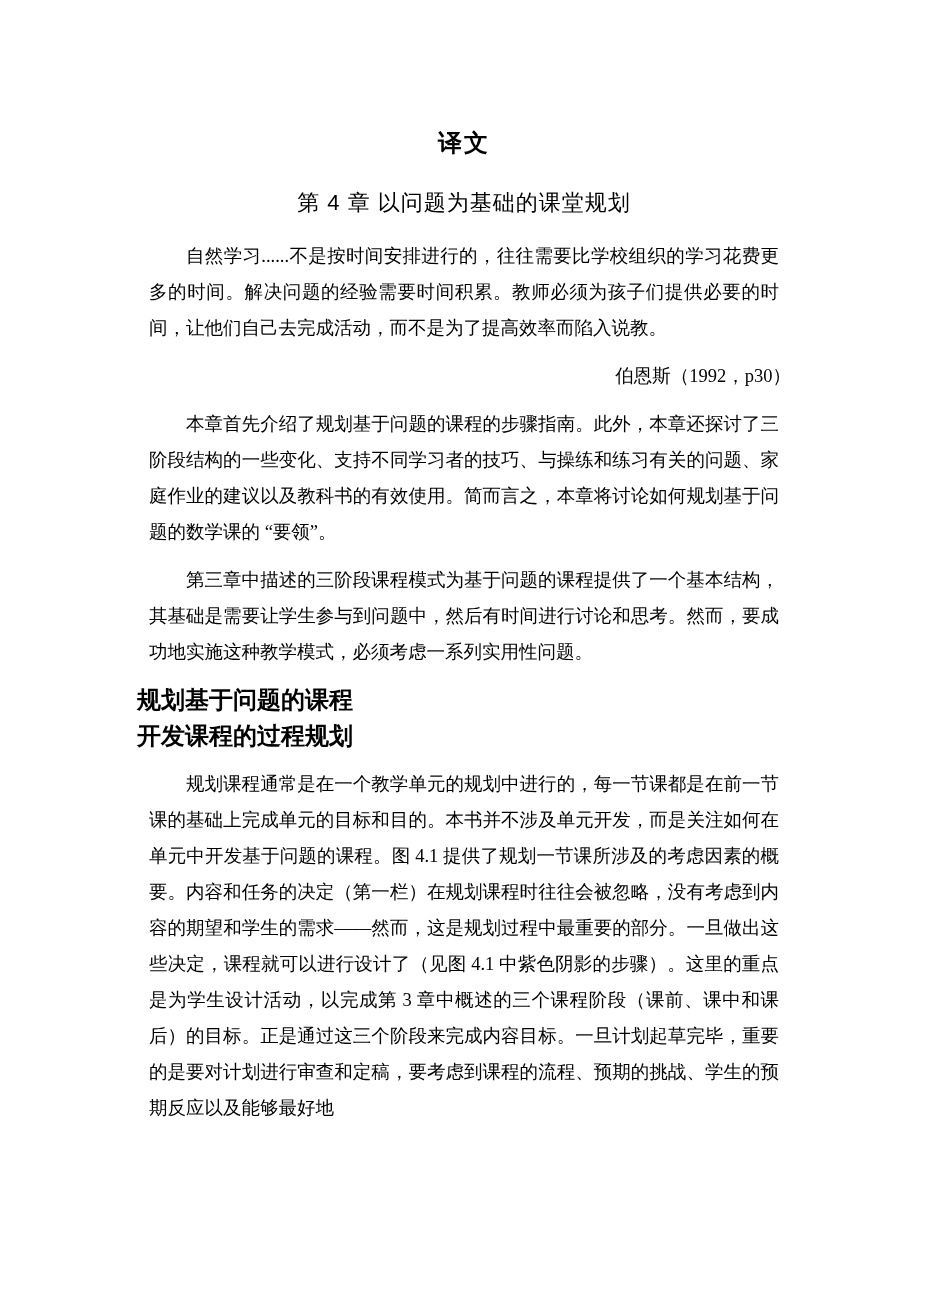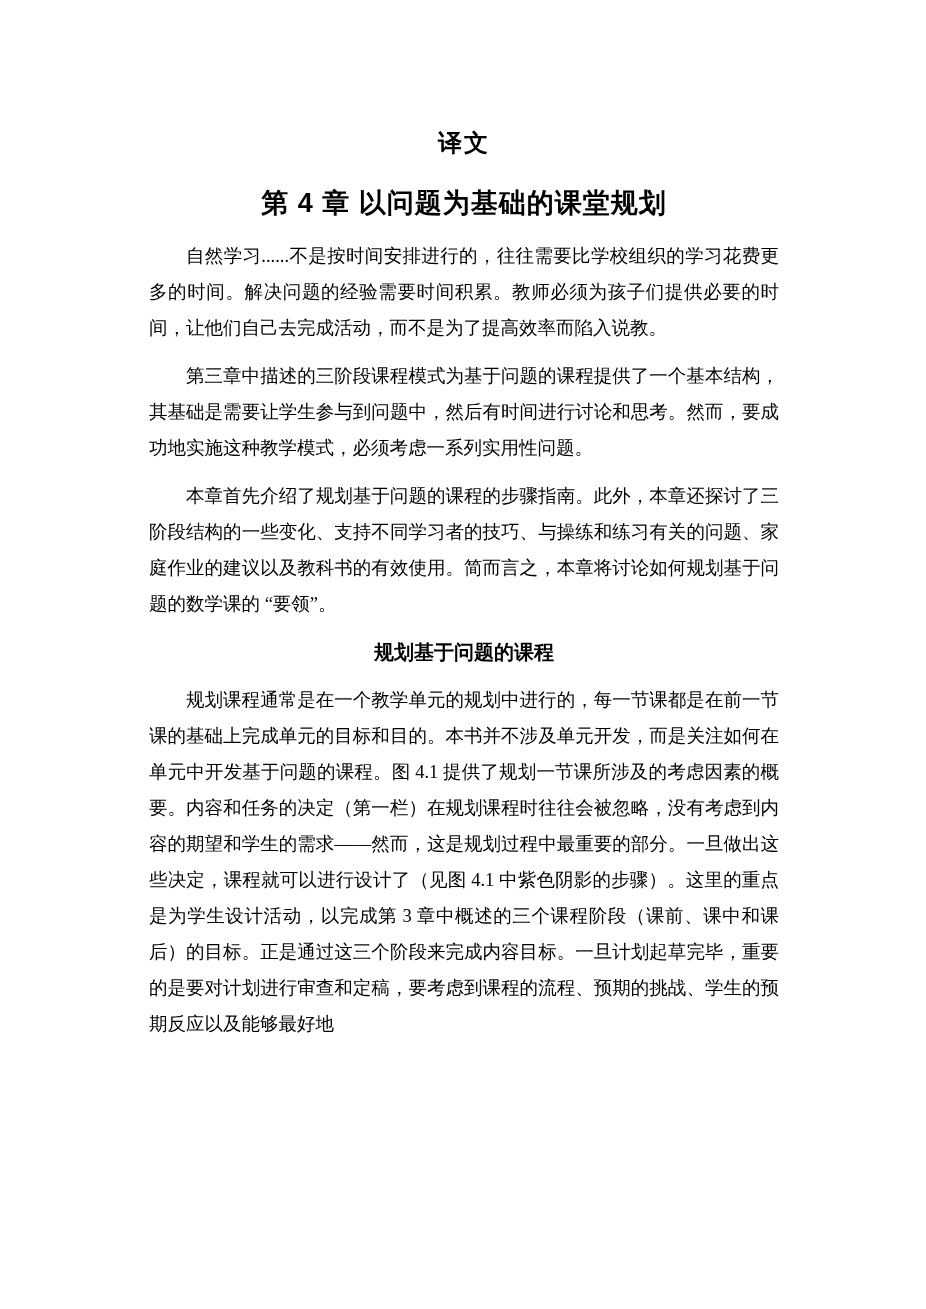--- a/index.html
+++ b/index.html
@@ -27,22 +27,22 @@
     font-family: "Liberation Sans", sans-serif;
     font-weight: 600;
     font-size: 24px;
     line-height: 34px;
     letter-spacing: 2px;
   }
   .chapter-title {
     margin-top: 26px;
     text-align: center;
     font-family: "Liberation Sans", sans-serif;
-    font-weight: 700;
-    font-size: 27px;
+    font-weight: 400;
+    font-size: 22px;
     line-height: 34px;
     letter-spacing: 1px;
   }
   .body-text {
     margin-top: 18px;
     font-family: "Liberation Serif", serif;
     font-size: 18.5px;
     line-height: 36px;
     text-align: justify;
     text-justify: inter-ideograph;
@@ -53,46 +53,48 @@
   }
   .attribution {
     margin: 0;
     text-align: right;
     text-indent: 0;
   }
   .section-heading {
     margin: 0;
     font-family: "Liberation Sans", sans-serif;
     font-weight: 700;
-    font-size: 20px;
+    font-size: 24px;
     line-height: 36px;
     text-indent: 0;
-    text-align: center;
+    text-align: left;
   }
 </style>
 </head>
 <body>
 
 <div class="page">
   <div class="content">
 
     <div class="doc-label">译文</div>
 
     <div class="chapter-title">第 4 章 以问题为基础的课堂规划</div>
 
     <div class="body-text">
 
       <p class="para">自然学习......不是按时间安排进行的，往往需要比学校组织的学习花费更多的时间。解决问题的经验需要时间积累。教师必须为孩子们提供必要的时间，让他们自己去完成活动，而不是为了提高效率而陷入说教。</p>
 
+      <p class="attribution">伯恩斯（1992，p30）</p>
+
+      <p class="para">本章首先介绍了规划基于问题的课程的步骤指南。此外，本章还探讨了三阶段结构的一些变化、支持不同学习者的技巧、与操练和练习有关的问题、家庭作业的建议以及教科书的有效使用。简而言之，本章将讨论如何规划基于问题的数学课的 “要领”。</p>
 
       <p class="para">第三章中描述的三阶段课程模式为基于问题的课程提供了一个基本结构，其基础是需要让学生参与到问题中，然后有时间进行讨论和思考。然而，要成功地实施这种教学模式，必须考虑一系列实用性问题。</p>
-
-      <p class="para">本章首先介绍了规划基于问题的课程的步骤指南。此外，本章还探讨了三阶段结构的一些变化、支持不同学习者的技巧、与操练和练习有关的问题、家庭作业的建议以及教科书的有效使用。简而言之，本章将讨论如何规划基于问题的数学课的 “要领”。</p>
 
       <h2 class="section-heading">规划基于问题的课程</h2>
 
 
+      <h2 class="section-heading">开发课程的过程规划</h2>
 
       <p class="para">规划课程通常是在一个教学单元的规划中进行的，每一节课都是在前一节课的基础上完成单元的目标和目的。本书并不涉及单元开发，而是关注如何在单元中开发基于问题的课程。图 4.1 提供了规划一节课所涉及的考虑因素的概要。内容和任务的决定（第一栏）在规划课程时往往会被忽略，没有考虑到内容的期望和学生的需求——然而，这是规划过程中最重要的部分。一旦做出这些决定，课程就可以进行设计了（见图 4.1 中紫色阴影的步骤）。这里的重点是为学生设计活动，以完成第 3 章中概述的三个课程阶段（课前、课中和课后）的目标。正是通过这三个阶段来完成内容目标。一旦计划起草完毕，重要的是要对计划进行审查和定稿，要考虑到课程的流程、预期的挑战、学生的预期反应以及能够最好地</p>
 
     </div>
   </div>
 </div>
 
 </body></html>

